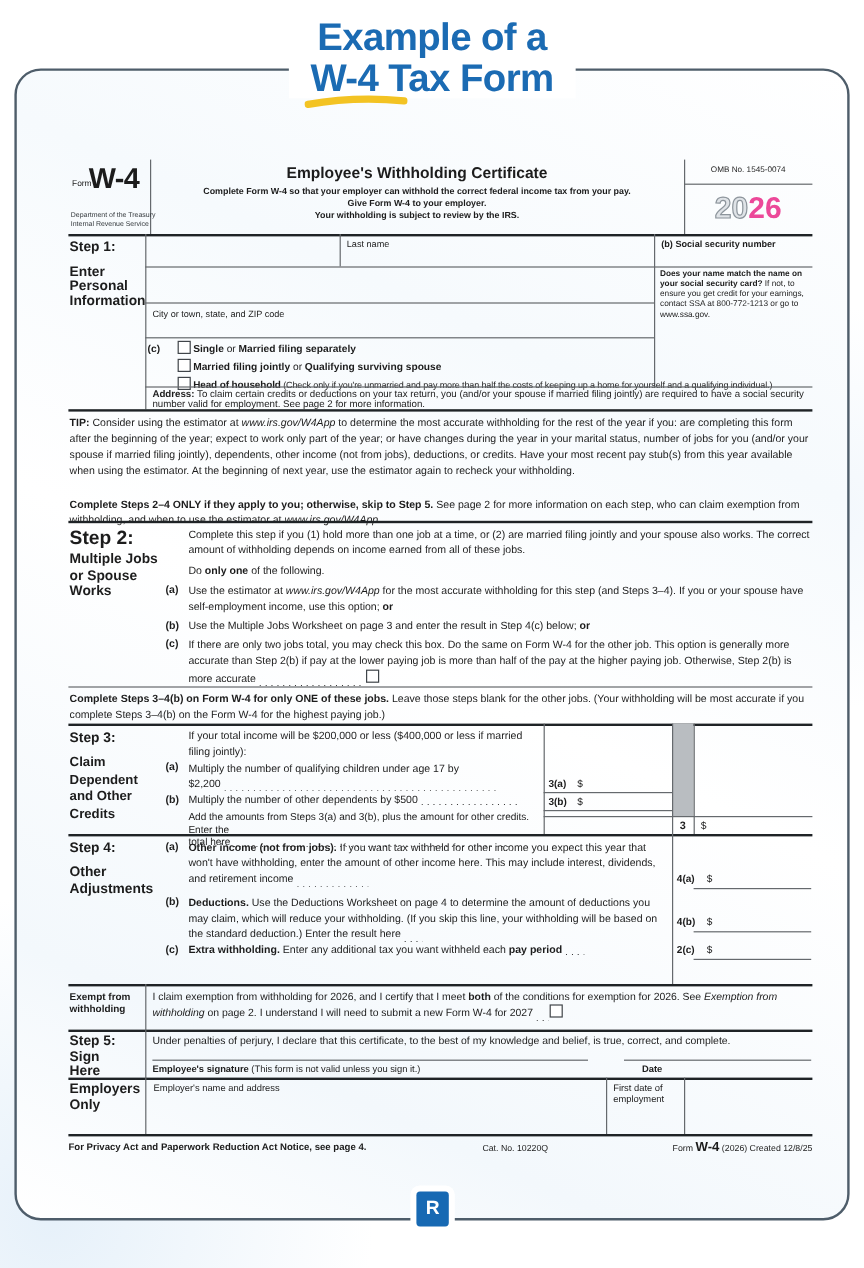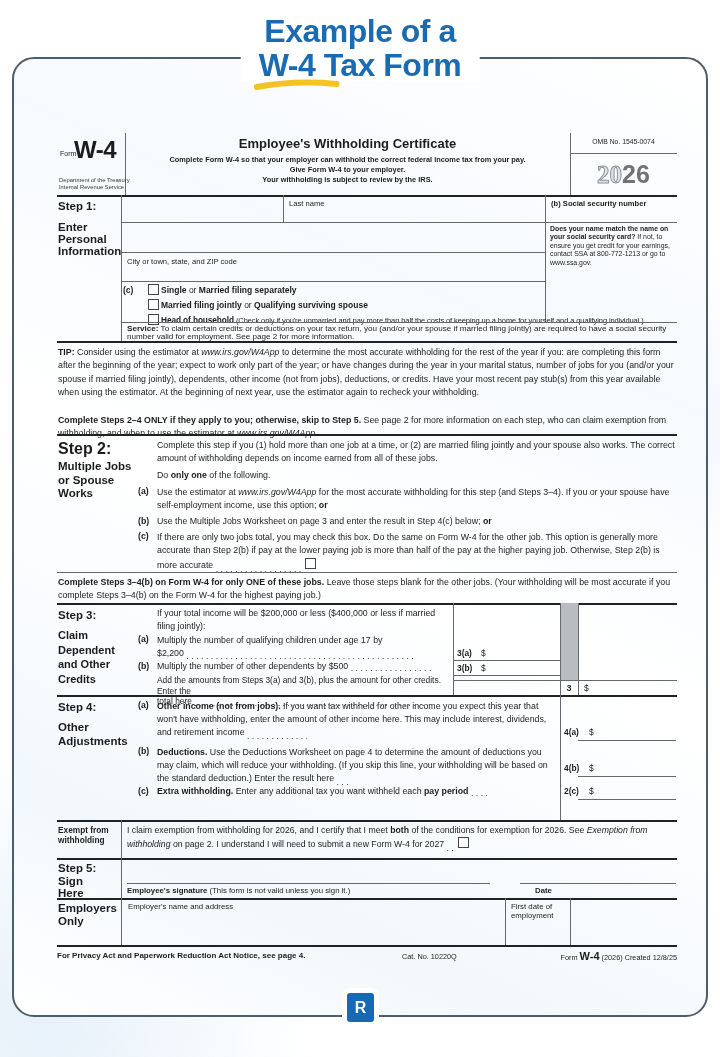--- a/index.html
+++ b/index.html
@@ -27,21 +27,21 @@
   .swoosh{position:absolute;left:-5px;bottom:-8px;width:86px;height:12px;}
   .form{position:absolute;left:57px;top:133px;width:620px;height:831px;z-index:2;font-size:8.5px;}
   .t{position:absolute;line-height:1.25;}
   .b{font-weight:bold;}
   .it{font-style:italic;}
   .hl,.vl{position:absolute;background:#65696d;}
   .thick{background:#1f2326;}
   .cb{display:inline-block;width:9px;height:9px;border:1px solid #3f4449;background:#fff;vertical-align:-1px;margin:0 3px 0 1px;}
   .cb.abs{position:absolute;}
   .dots{display:inline-block;overflow:hidden;white-space:nowrap;height:9px;vertical-align:bottom;color:#333;}
-  .outline-year{color:#dfe3e7;font-family:Liberation Serif, serif;-webkit-text-stroke:1px #8d959c;}
+  .outline-year{color:#dfe3e7;-webkit-text-stroke:1px #8d959c;}
   .gray-col{position:absolute;background:#b9bdc1;}
   .logo{
     position:absolute;left:347px;top:993px;width:27px;height:29px;border-radius:3px;
     background:#1769b3;z-index:3;box-shadow:0 0 0 5px #ffffff;
     display:flex;align-items:center;justify-content:center;
     color:#fff;font-weight:bold;font-size:16px;
   }
 </style>
 </head>
 <body>
@@ -64,21 +64,21 @@
   <div class="t" style="left:2px;top:44px;font-size:5.8px;line-height:7px;color:#33383c">
     <div>Department of the Treasury</div>
     <div>Internal Revenue Service</div>
   </div>
   <div class="t b" style="left:68px;top:3px;width:445px;text-align:center;font-size:13px">Employee's Withholding Certificate</div>
   <div class="t b" style="left:68px;top:22px;width:445px;text-align:center;font-size:7.4px">Complete Form W-4 so that your employer can withhold the correct federal income tax from your pay.</div>
   <div class="t b" style="left:68px;top:32px;width:445px;text-align:center;font-size:7.4px">Give Form W-4 to your employer.</div>
   <div class="t b" style="left:68px;top:42px;width:445px;text-align:center;font-size:7.4px">Your withholding is subject to review by the IRS.</div>
   <div class="t" style="left:513px;top:5px;width:107px;text-align:center;font-size:6.8px">OMB No. 1545-0074</div>
   <div class="hl" style="left:513px;top:20px;width:107px;height:1px"></div>
-  <div class="t b" style="left:513px;top:26px;width:107px;text-align:center;font-size:25px"><span class="outline-year">20</span><span style="color:#737373">26</span></div>
+  <div class="t b" style="left:513px;top:26px;width:107px;text-align:center;font-size:25px"><span class="outline-year">20</span><span style="color:#ec4899">26</span></div>
   <div class="hl thick" style="left:0;top:62px;width:620px;height:2px"></div>
 
   <div class="vl" style="left:64px;top:62px;width:1px;height:146px"></div>
   <div class="t b" style="left:1px;top:66px;font-size:11.5px">Step 1:</div>
   <div class="t b" style="left:1px;top:88px;font-size:11.5px;line-height:12px">
     <div>Enter</div>
     <div>Personal</div>
     <div>Information</div>
   </div>
 
@@ -102,21 +102,21 @@
 
   <div class="t b" style="left:66px;top:152px;font-size:8.5px">(c)</div>
   <span class="cb abs" style="left:90px;top:151px"></span>
   <div class="t" style="left:104px;top:152px;font-size:8.5px;white-space:nowrap"><span class="b">Single</span><span> or </span><span class="b">Married filing separately</span></div>
   <span class="cb abs" style="left:90px;top:166px"></span>
   <div class="t" style="left:104px;top:167px;font-size:8.5px;white-space:nowrap"><span class="b">Married filing jointly</span><span> or </span><span class="b">Qualifying surviving spouse</span></div>
   <span class="cb abs" style="left:90px;top:181px"></span>
   <div class="t" style="left:104px;top:182px;font-size:7.5px;white-space:nowrap;letter-spacing:-.1px"><span class="b" style="font-size:8.3px">Head of household</span><span> (Check only if you're unmarried and pay more than half the costs of keeping up a home for yourself and a qualifying individual.)</span></div>
 
   <div class="hl" style="left:64px;top:189px;width:556px;height:1px"></div>
-  <div class="t" style="left:70px;top:191.5px;width:548px;font-size:8.1px;line-height:8.9px"><span class="b">Service:</span><span> To claim certain credits or deductions on your tax return, you (and/or your spouse if married filing jointly) are required to have a social security number valid for employment. See page 2 for more information.</span></div>
+  <div class="t" style="left:70px;top:191.5px;width:548px;font-size:8.1px;line-height:8.9px"><span class="b">Address:</span><span> To claim certain credits or deductions on your tax return, you (and/or your spouse if married filing jointly) are required to have a social security number valid for employment. See page 2 for more information.</span></div>
   <div class="hl thick" style="left:0;top:208px;width:620px;height:2px"></div>
 
   <div class="t" style="left:1px;top:213px;width:618px;font-size:8.8px;line-height:13.4px"><span class="b">TIP:</span><span> Consider using the estimator at </span><span class="it">www.irs.gov/W4App</span><span> to determine the most accurate withholding for the rest of the year if you: are completing this form after the beginning of the year; expect to work only part of the year; or have changes during the year in your marital status, number of jobs for you (and/or your spouse if married filing jointly), dependents, other income (not from jobs), deductions, or credits. Have your most recent pay stub(s) from this year available when using the estimator. At the beginning of next year, use the estimator again to recheck your withholding.</span></div>
   <div class="t" style="left:1px;top:281px;width:618px;font-size:8.8px;line-height:13.4px"><span class="b">Complete Steps 2–4 ONLY if they apply to you; otherwise, skip to Step 5.</span><span> See page 2 for more information on each step, who can claim exemption from withholding, and when to use the estimator at </span><span class="it">www.irs.gov/W4App</span><span>.</span></div>
   <div class="hl thick" style="left:0;top:301px;width:620px;height:2px"></div>
 
   <div class="t b" style="left:1px;top:306px;font-size:16px">Step 2:</div>
   <div class="t b" style="left:1px;top:327px;font-size:11.5px;line-height:13.5px">
     <div>Multiple Jobs</div>
     <div>or Spouse</div>
@@ -213,20 +213,21 @@
   </div>
   <div class="t" style="left:70px;top:691px;width:540px;font-size:8.7px;line-height:13px"><span>I claim exemption from withholding for 2026, and I certify that I meet </span><span class="b">both</span><span> of the conditions for exemption for 2026. See </span><span class="it">Exemption from withholding</span><span> on page 2. I understand I will need to submit a new Form W-4 for 2027</span> <span class="dots" style="width:10px">. . . . . . . . . . . . . . . . . . . . . . . . . . . . . . . . . . . . . . . . . . . . . . . . . . . .</span><span class="cb"></span></div>
   <div class="hl thick" style="left:0;top:725px;width:620px;height:2px"></div>
 
   <div class="vl" style="left:64px;top:725px;width:1px;height:40px"></div>
   <div class="t b" style="left:1px;top:728px;font-size:11.5px">Step 5:</div>
   <div class="t b" style="left:1px;top:742px;font-size:11.5px;line-height:12px">
     <div>Sign</div>
     <div>Here</div>
   </div>
+  <div class="t" style="left:70px;top:729px;width:545px;font-size:8.7px">Under penalties of perjury, I declare that this certificate, to the best of my knowledge and belief, is true, correct, and complete.</div>
   <div class="hl" style="left:70px;top:750px;width:363px;height:1px"></div>
   <div style="position:absolute;left:70px;top:735px;width:363px;height:15px"></div>
   <div class="t" style="left:70px;top:753px;font-size:7.8px"><span class="b">Employee's signature</span><span> (This form is not valid unless you sign it.)</span></div>
   <div class="hl" style="left:463px;top:750px;width:156px;height:1px"></div>
   <div style="position:absolute;left:463px;top:735px;width:156px;height:15px"></div>
   <div class="t b" style="left:478px;top:753px;font-size:7.8px">Date</div>
   <div class="hl thick" style="left:0;top:765px;width:620px;height:2px"></div>
 
   <div class="vl" style="left:64px;top:765px;width:1px;height:47px"></div>
   <div class="t b" style="left:1px;top:769px;font-size:11.5px;line-height:12.5px">

